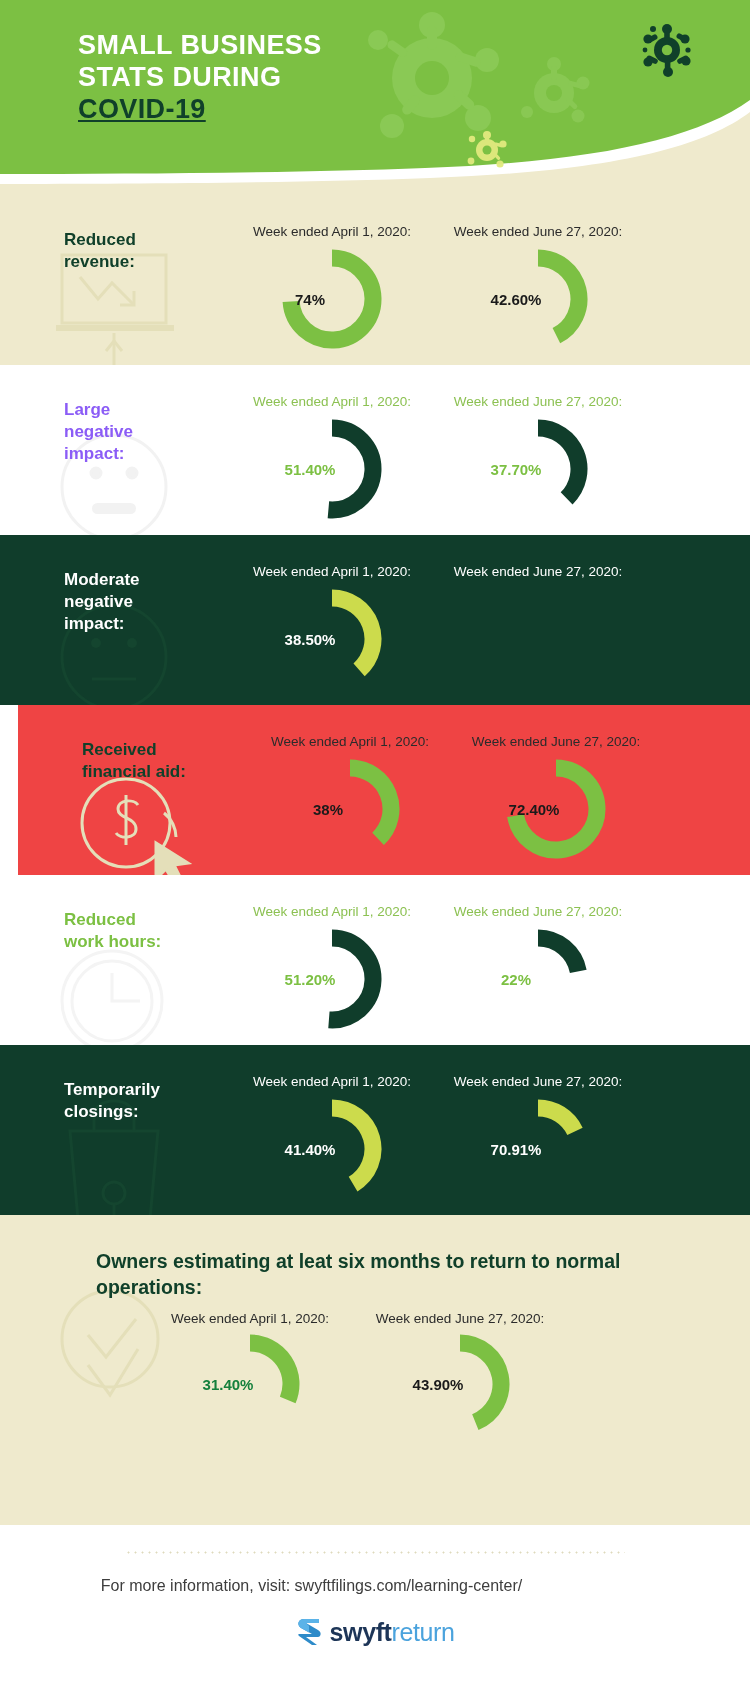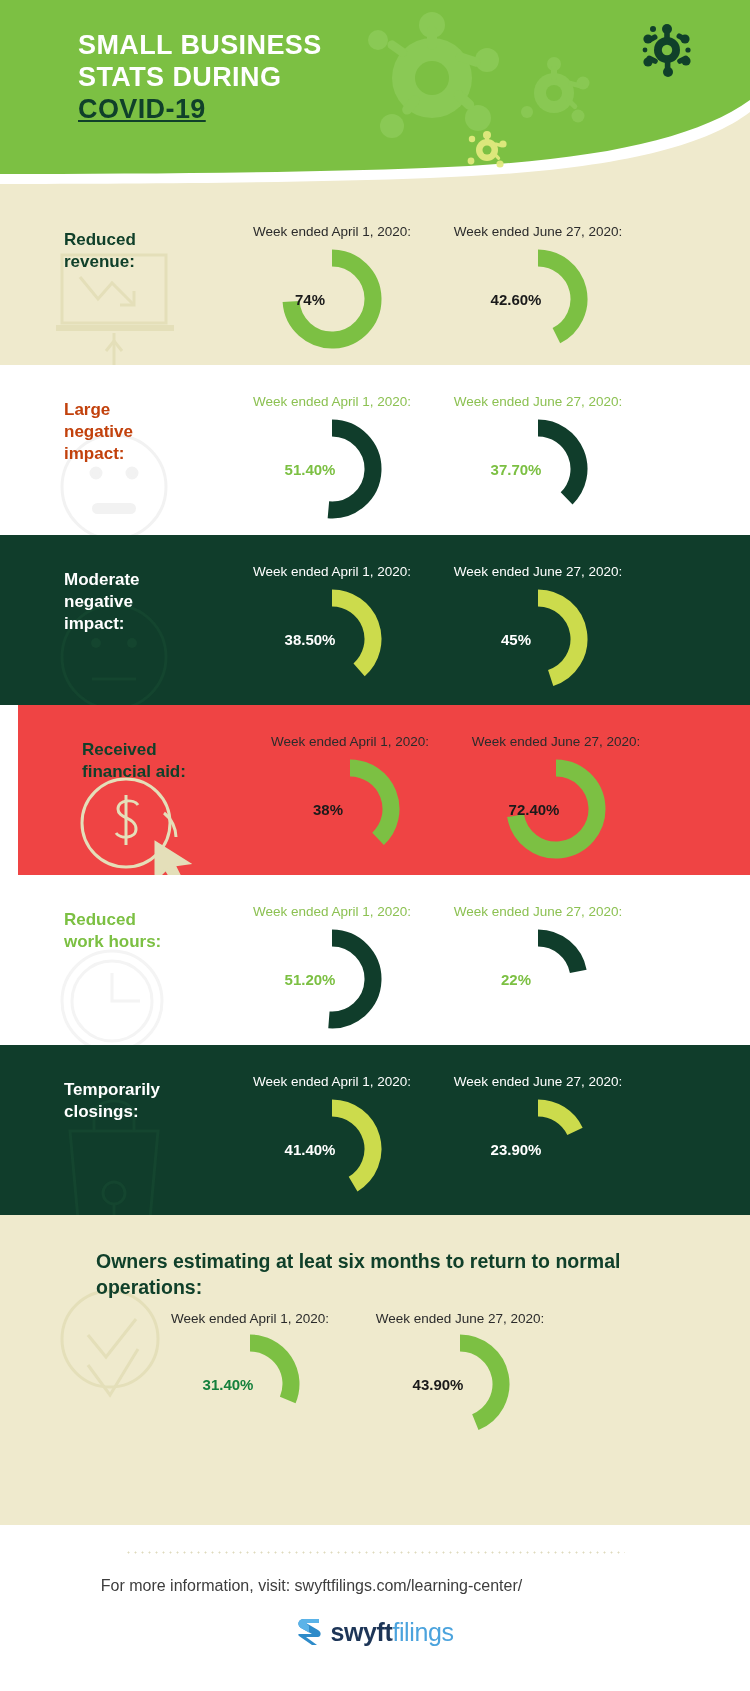--- a/index.html
+++ b/index.html
@@ -308,21 +308,21 @@
       </div>
       <div class="section" style="top: 365px; height: 170px; background: rgb(255, 255, 255);">
         <svg class="bgicon" width="128" height="152" viewBox="0 0 128 152">
           <g fill="none" stroke="#f2f2f2" stroke-width="3">
       <circle cx="64" cy="70" r="52"></circle>
       <circle cx="46" cy="56" r="5" fill="#f2f2f2"></circle>
       <circle cx="82" cy="56" r="5" fill="#f2f2f2"></circle>
       <rect x="42" y="86" width="44" height="11" rx="5.5" fill="#f2f2f2" stroke="none"></rect>
     </g>
         </svg>
-        <div class="label" style="color:#c2410c">
+        <div class="label" style="color:#8b5cf6">
           <div>Large</div>
           <div>negative</div>
           <div>impact:</div>
         </div>
       <div class="col c1">
         <div class="week" style="color:#8cc152">Week ended April 1, 2020:</div>
         <div class="donut-wrap">
           <svg width="100" height="100" viewBox="0 0 100 100">
             <path d="M 50 9 A 41 41 0 1 1 46.398100941419536 90.84147797487007" fill="none" stroke="#103d2b" stroke-width="17" stroke-linecap="butt"></path>
           </svg>
@@ -357,26 +357,20 @@
         <div class="week" style="color:#ffffff">Week ended April 1, 2020:</div>
         <div class="donut-wrap">
           <svg width="100" height="100" viewBox="0 0 100 100">
             <path d="M 50 9 A 41 41 0 0 1 77.11378647826973 80.75455385484884" fill="none" stroke="#ccdb4c" stroke-width="17" stroke-linecap="butt"></path>
           </svg>
           <div class="donut-val" style="color:#ffffff">38.50%</div>
         </div>
       </div>
       <div class="col c2">
         <div class="week" style="color:#ffffff">Week ended June 27, 2020:</div>
-        <div class="donut-wrap">
-          <svg width="100" height="100" viewBox="0 0 100 100">
-            <path d="M 50 9 A 41 41 0 0 1 62.66969676937285 88.9933171681013" fill="none" stroke="#ccdb4c" stroke-width="17" stroke-linecap="butt"></path>
-          </svg>
-          <div class="donut-val" style="color:#ffffff">45%</div>
-        </div>
       </div>
       </div>
       <div class="section" style="top: 705px; height: 170px; background: #ef4444; margin-left: 18px;">
         <svg class="bgicon" width="128" height="152" viewBox="0 0 128 152">
           <g fill="none" stroke="#e4dfb9" stroke-width="3">
       <circle cx="58" cy="66" r="44"></circle>
       <path d="M70,48 C66,42 50,42 50,52 C50,62 68,60 68,72 C68,82 52,82 48,76"></path>
       <path d="M58,38 L58,88"></path>
       <path d="M96,56 C104,62 108,72 108,80"></path>
       <path d="M88,86 L88,122 L98,112 L106,126 L113,122 L106,108 L120,106 Z" fill="#e4dfb9" stroke="#e4dfb9"></path>
@@ -457,21 +451,21 @@
           </svg>
           <div class="donut-val" style="color:#ffffff">41.40%</div>
         </div>
       </div>
       <div class="col c2">
         <div class="week" style="color:#ffffff">Week ended June 27, 2020:</div>
         <div class="donut-wrap">
           <svg width="100" height="100" viewBox="0 0 100 100">
             <path d="M 50 9 A 41 41 0 0 1 86.98749233409632 32.310302127080675" fill="none" stroke="#ccdb4c" stroke-width="17" stroke-linecap="butt"></path>
           </svg>
-          <div class="donut-val" style="color:#ffffff">23.90%</div>
+          <div class="donut-val" style="color:#ffffff">70.91%</div>
         </div>
       </div>
       </div>
     </div>
 
   <div class="section" id="final-section" style="top: 1215px; height: 310px; background: rgb(239, 234, 205);">
     <svg class="bgicon" width="130" height="150" viewBox="0 0 130 150" style="left:48px; top:62px;">
       <g fill="none" stroke="#e4dfb9" stroke-width="3">
         <circle cx="62" cy="62" r="48"></circle>
         <path d="M40,58 L58,80 L88,42"></path>
@@ -502,17 +496,17 @@
   </div>
 
   <div class="footer" id="footer" style="top: 1525px; height: 166px;">
     <div class="footer-dots"></div>
     <div class="footer-line">For more information, visit: swyftfilings.com/learning-center/</div>
     <div class="logo">
       <svg width="26" height="30" viewBox="0 0 26 30">
         <path d="M23,2 L8,2 C2,2 0.5,8 5,11 L16,17 L3,17 C2,17 2,18 3,19 L16,28 L21,28 L10,20 L22,20 C25,20 26,15 22,13 L10,6 L23,6 Z" fill="#2e8bc9"></path>
         <path d="M23,2 L8,2 C2,2 0.5,8 5,11 L13,15.5 L13,9 L10,6 L23,6 Z" fill="#5bb3e8"></path>
       </svg>
-      <span class="logo-word"><span class="logo-swyft">swyft</span><span class="logo-filings">filings</span></span>
+      <span class="logo-word"><span class="logo-swyft">swyft</span><span class="logo-filings">return</span></span>
     </div>
   </div>
 
 </div>
 
 </body></html>

